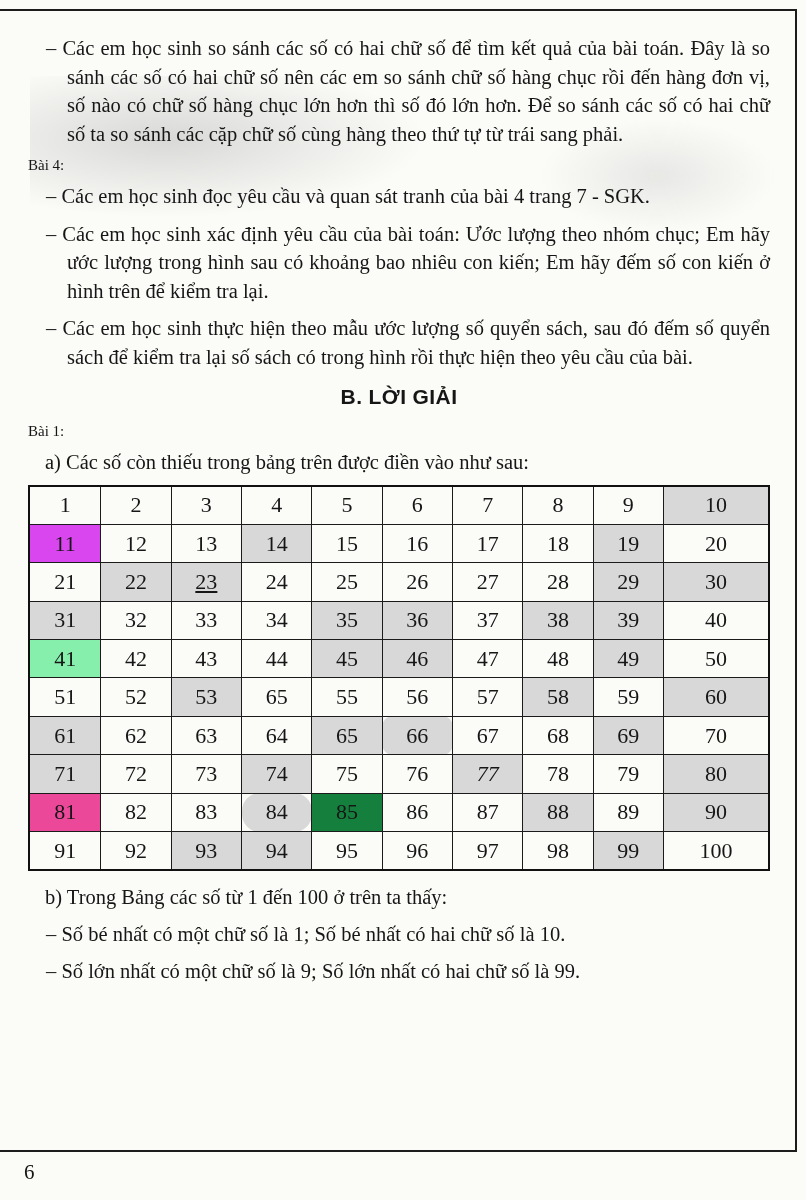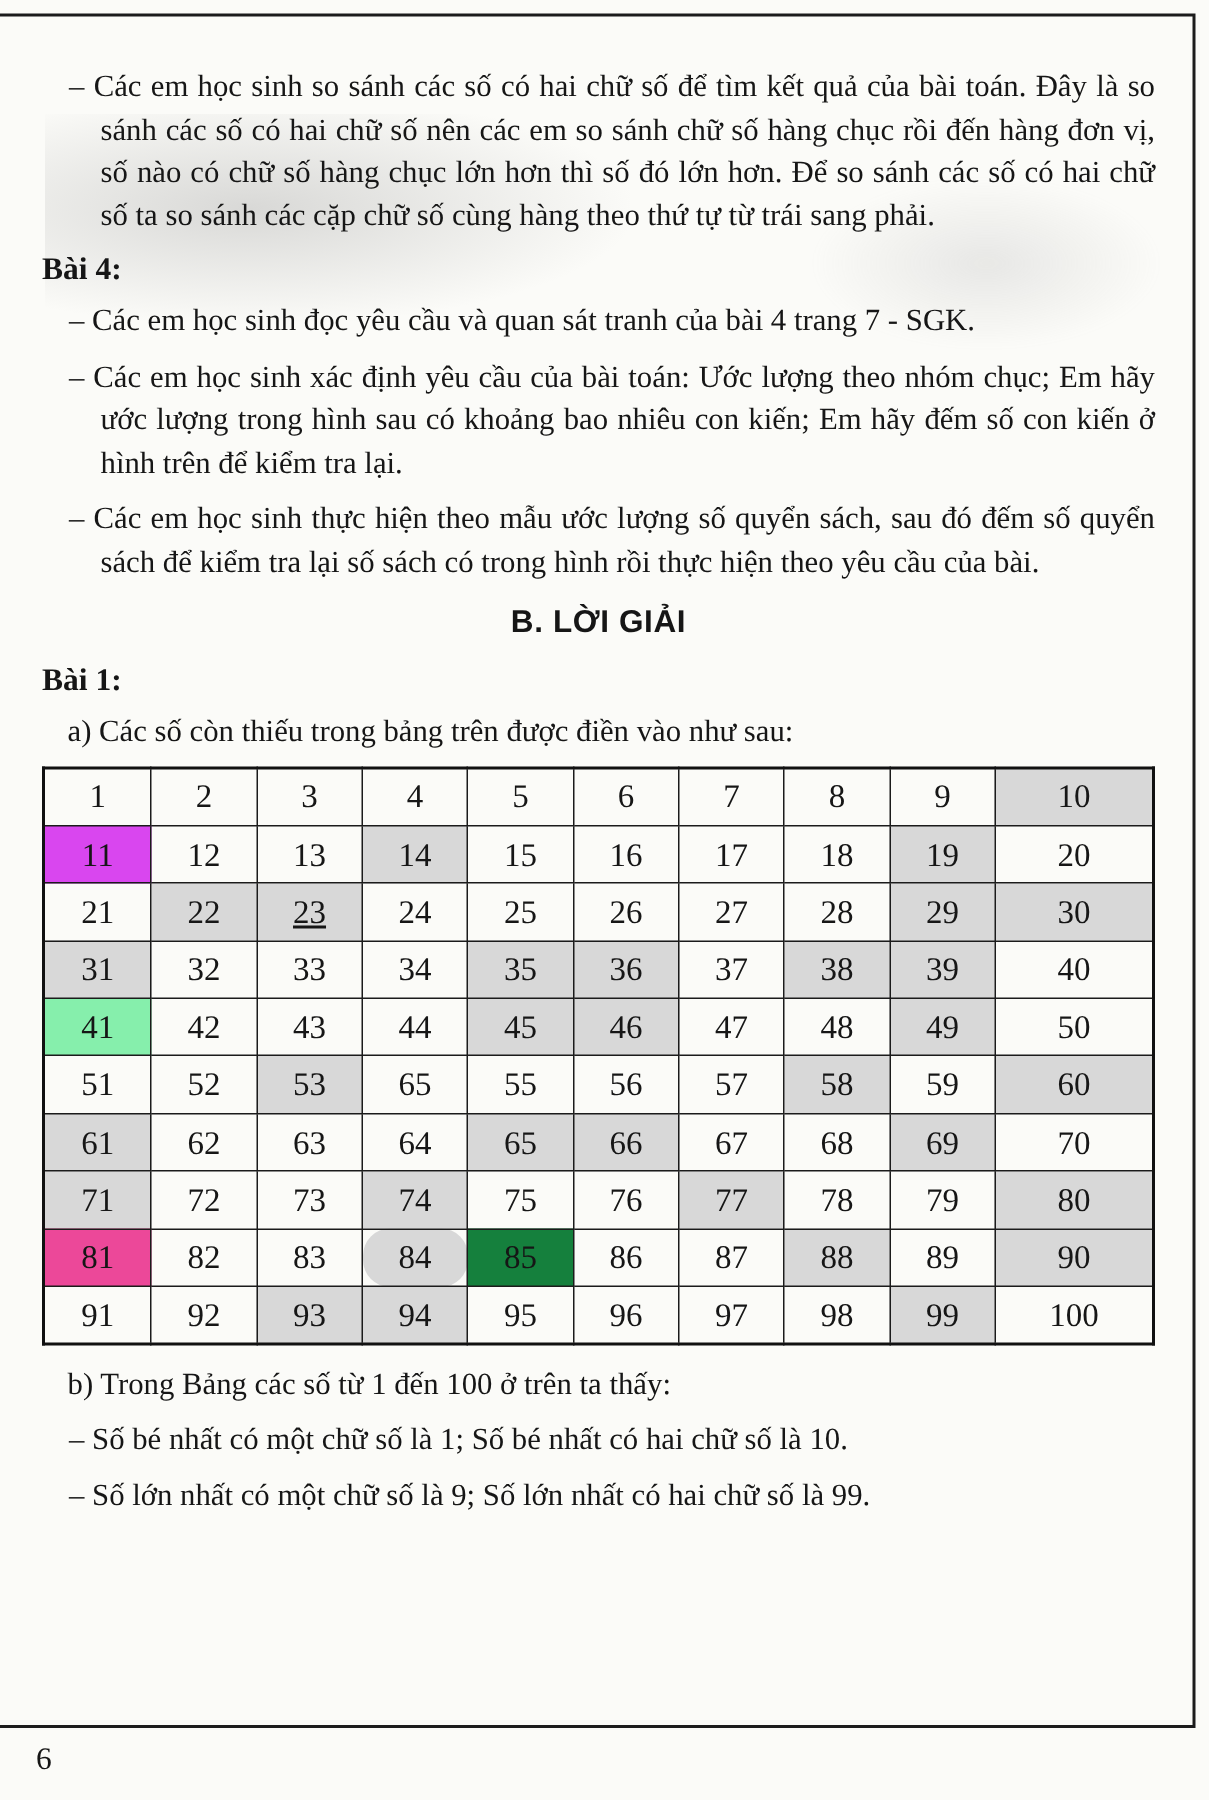--- a/index.html
+++ b/index.html
@@ -10,33 +10,33 @@
     font-family:"Liberation Serif", serif;
     color:#161616;
   }
   .frame {
     position:absolute; left:-4px; top:9px;
     width:801px; height:1143px;
     border:2.2px solid #1c1c1c;
     box-sizing:border-box;
     pointer-events:none;
   }
-  .content { position:absolute; left:28px; top:44px; width:742px; }
+  .content { position:absolute; left:28px; top:34px; width:742px; }
   p.hang {
     margin:0 0 9px 18px;
     padding-left:21px; text-indent:-21px;
     text-align:justify;
     font-size:20.5px; line-height:28.5px;
   }
   p.plain {
     margin:0 0 8px 17px;
     font-size:20.5px; line-height:28.5px;
   }
   h2.bai {
-    font-size:21px; font-weight:bold;
+    font-size:15px; font-weight:normal;
     margin:4px 0 8px 0;
   }
   .section-title {
     text-align:center;
     font-family:"Liberation Sans", sans-serif;
     font-weight:700; font-size:21px;
     letter-spacing:.4px;
     margin:14px 0 14px;
   }
   table.grid {
@@ -160,34 +160,34 @@
           <td style="background: rgb(216, 216, 216);">58</td>
           <td>59</td>
           <td style="background: rgb(216, 216, 216);">60</td>
         </tr>
         <tr>
           <td style="background: rgb(216, 216, 216);">61</td>
           <td>62</td>
           <td>63</td>
           <td>64</td>
           <td style="background: rgb(216, 216, 216);">65</td>
-          <td style="background: rgb(216, 216, 216);">66</td>
+          <td style="background: rgb(216, 216, 216); border-radius: 11px;">66</td>
           <td>67</td>
           <td>68</td>
           <td style="background: rgb(216, 216, 216);">69</td>
           <td>70</td>
         </tr>
         <tr>
           <td style="background: rgb(216, 216, 216);">71</td>
           <td>72</td>
           <td>73</td>
           <td style="background: rgb(216, 216, 216);">74</td>
           <td>75</td>
           <td>76</td>
-          <td style="background: rgb(216, 216, 216);">77</td>
+          <td style="background: rgb(216, 216, 216); font-style: italic;">77</td>
           <td>78</td>
           <td>79</td>
           <td style="background: rgb(216, 216, 216);">80</td>
         </tr>
         <tr>
           <td style="background: #ec4899;">81</td>
           <td>82</td>
           <td>83</td>
           <td style="background: rgb(216, 216, 216); border-radius: 18px;">84</td>
           <td style="background: #15803d;">85</td>

